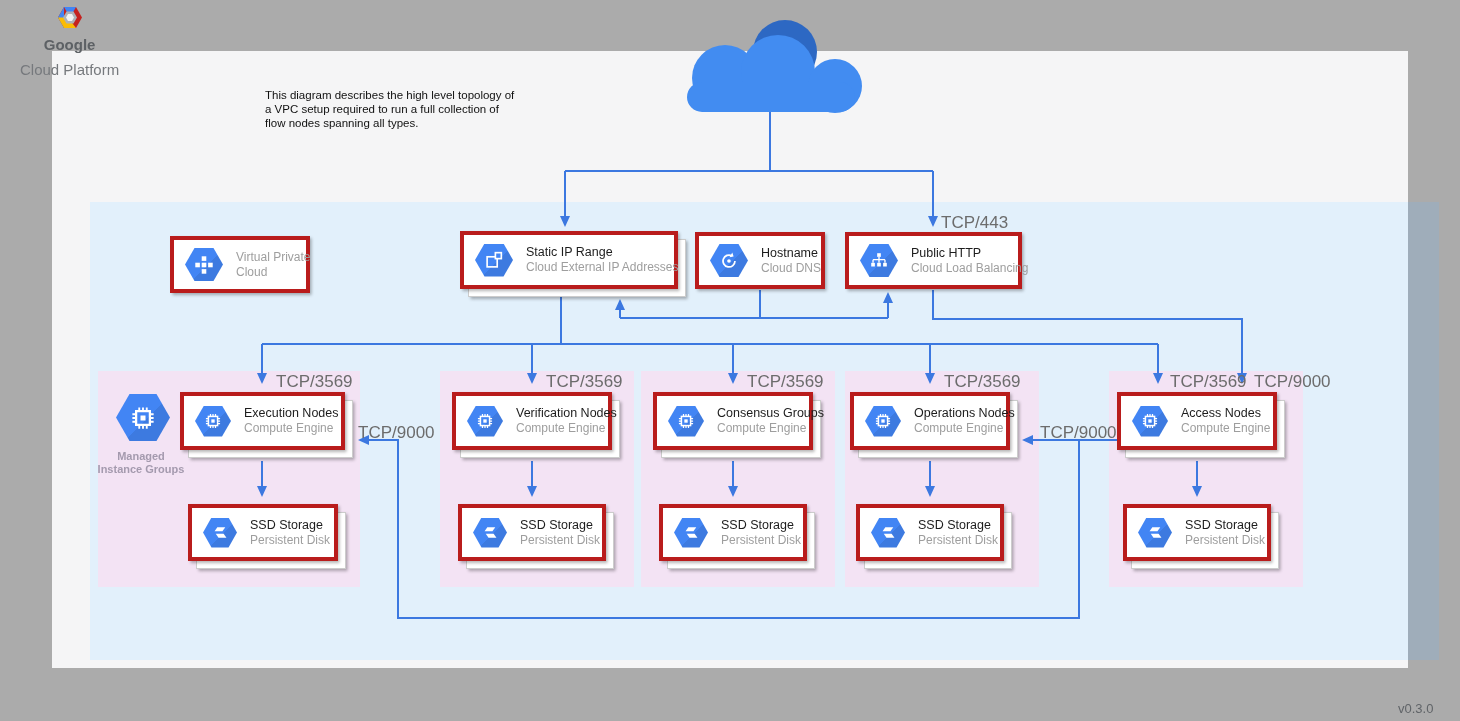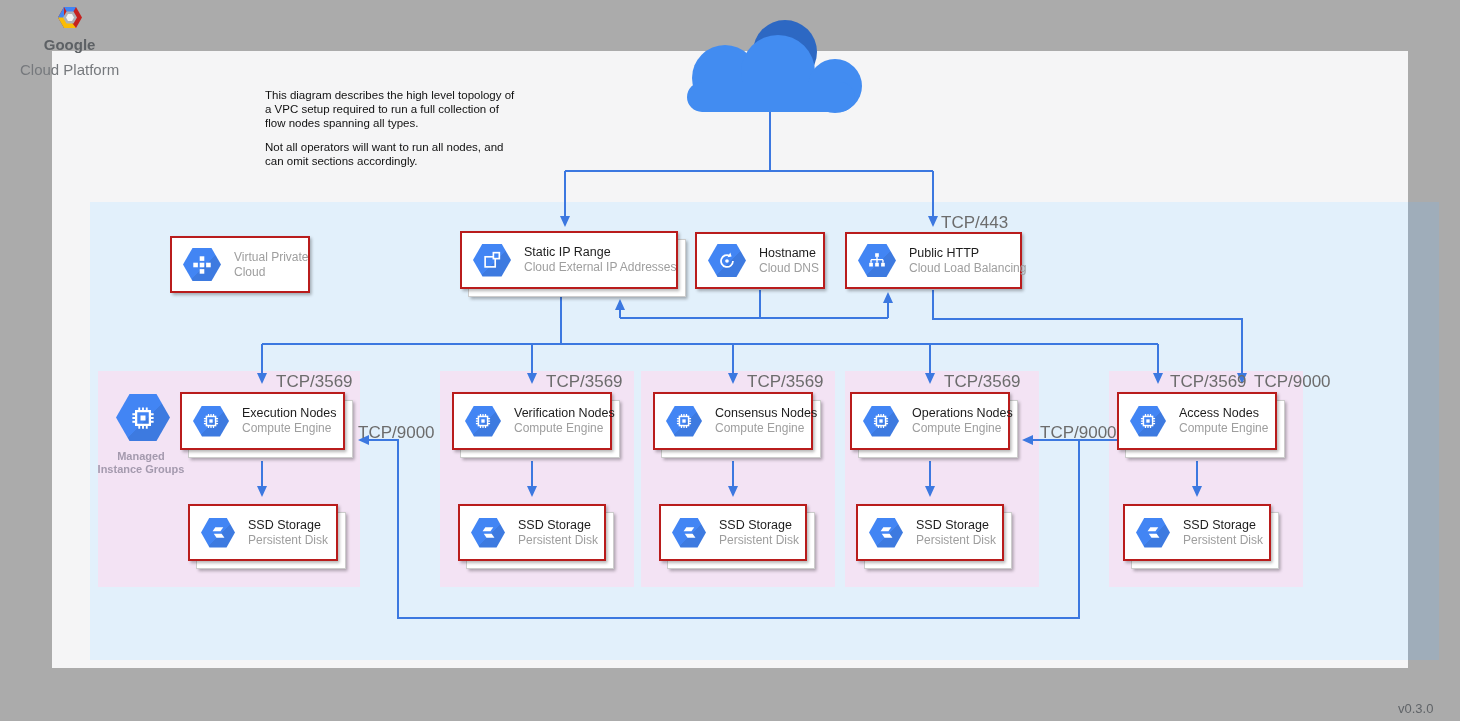--- a/index.html
+++ b/index.html
@@ -13,21 +13,21 @@
   .brand .b1{font-size:15px;font-weight:bold;color:#5d6165;}
   .brand .b2{font-size:15px;color:#76797d;}
 
   .title{position:absolute;left:255px;top:34px;margin:0;font-size:22px;font-weight:bold;color:#101010;}
   .desc{position:absolute;left:255px;top:78px;width:276px;font-size:11.5px;line-height:14px;color:#111;}
   .desc p{margin:10px;}
 
   .group{position:absolute;top:371px;height:216px;background:#f3e3f4;}
   .wires{position:absolute;left:0;top:0;pointer-events:none;}
 
-  .card,.scard{background:#fff;border:2px solid #b91c1c;box-shadow:1.5px 2px 3px rgba(0,0,0,.30);
+  .card,.scard{background:#fff;border:4px solid #b91c1c;box-shadow:1.5px 2px 3px rgba(0,0,0,.30);
        display:flex;align-items:center;box-sizing:border-box;}
   .single{position:absolute;}
   .stack{position:absolute;}
   .stack .back{position:absolute;left:8px;top:8px;width:100%;height:100%;background:#fff;
        border:1px solid #cccccc;box-shadow:1.5px 2px 3px rgba(0,0,0,.30);box-sizing:border-box;}
   .stack .card{position:relative;width:100%;height:100%;}
 
   .hex{flex:0 0 auto;display:flex;align-items:center;justify-content:center;margin-left:11px;
        background:linear-gradient(135deg,#4285f4 55%,#3d7ae0 55%);
        clip-path:polygon(25% 0,75% 0,100% 50%,75% 100%,25% 100%,0 50%);}
@@ -144,21 +144,20 @@
       <polygon points="6,0 18,0 12,10.5" fill="#4285f4"></polygon>
       <polygon points="8.5,4.5 15.5,4.5 19,10.5 15.5,16.5 8.5,16.5 5,10.5" fill="#aeb2b7"></polygon>
       <polygon points="10,7 14,7 16,10.5 14,14 10,14 8,10.5" fill="#f1f3f4"></polygon>
     </svg>
     <span class="b1">Google</span>
     <span class="b2">Cloud Platform</span>
   </div>
 
   <div class="desc">
     <p>This diagram describes the high level topology of a VPC setup required to run a full collection of flow nodes spanning all types.</p>
-    <p>Not all operators will want to run all nodes, and can omit sections accordingly.</p>
   </div>
 
   <svg style="position:absolute;left:675px;top:18px" width="190" height="100">
     <circle cx="110" cy="34" r="32" fill="#2d68c3"></circle>
     <circle cx="50" cy="60" r="33" fill="#428cf1"></circle>
     <circle cx="103" cy="54" r="37" fill="#428cf1"></circle>
     <circle cx="160" cy="68" r="27" fill="#428cf1"></circle>
     <rect x="12" y="64" width="168" height="30" rx="15" fill="#428cf1"></rect>
   </svg>
 
@@ -249,21 +248,21 @@
   </div>
   <div class="stack" style="left:653px;top:392px;width:160px;height:58px">
     <div class="back"></div>
     <div class="card">
       <div class="hex" style="width:36px;height:31px">
         <svg width="20" height="20" viewBox="0 0 24 24">
             <use href="#g-compute"></use>
           </svg>
       </div>
       <div class="ctext">
-        <div class="ctitle">Consensus Nodes</div>
+        <div class="ctitle">Consensus Groups</div>
         <div class="csub">Compute Engine</div>
       </div>
     </div>
   </div>
   <div class="stack" style="left:850px;top:392px;width:160px;height:58px">
     <div class="back"></div>
     <div class="card">
       <div class="hex" style="width:36px;height:31px">
         <svg width="20" height="20" viewBox="0 0 24 24">
             <use href="#g-compute"></use>

